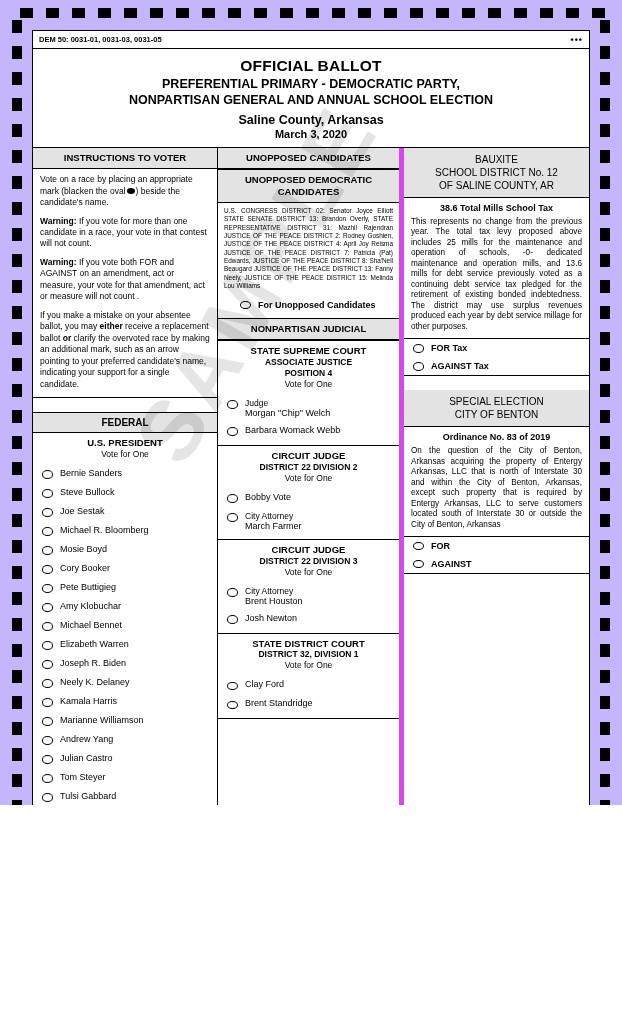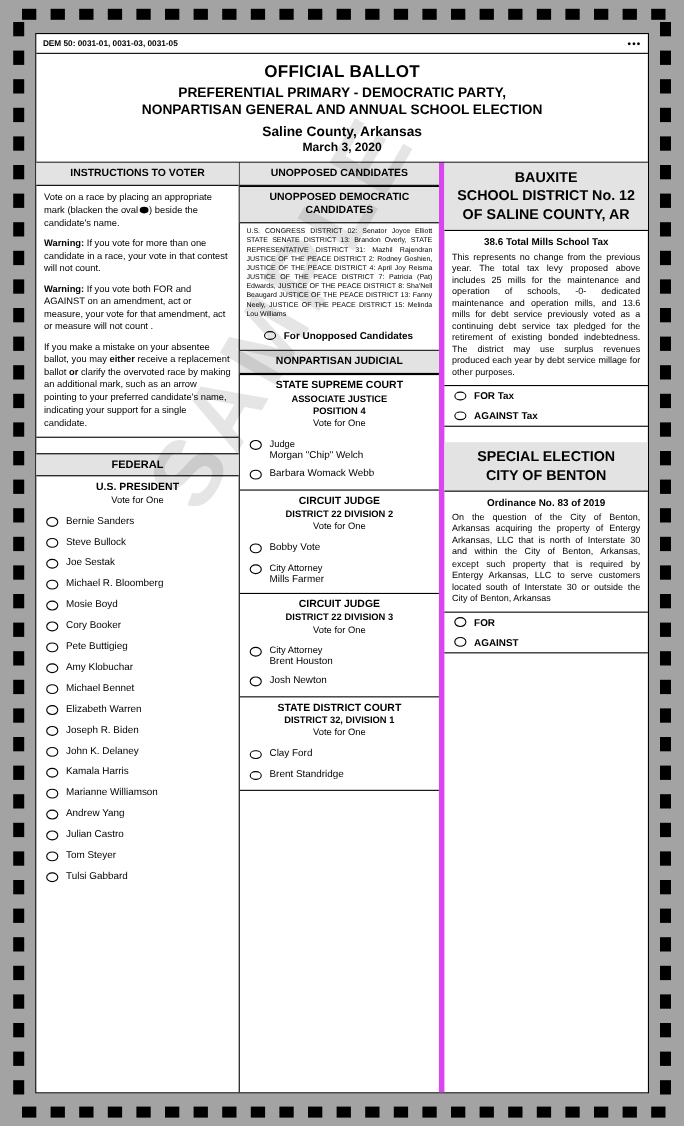--- a/index.html
+++ b/index.html
@@ -7,22 +7,22 @@
     padding: 0;
     background: #ffffff;
   }
   body {
     font-family: "Liberation Sans", sans-serif;
     color: #000;
   }
   .page {
     position: relative;
     width: 622px;
-    height: 1024px;
-    background: #a3a3a3;
+    height: 805px;
+    background: #c4b5fd;
     overflow: hidden;
     box-sizing: border-box;
   }
 
   
   .marks {
     position: absolute;
     inset: 0;
     pointer-events: none;
   }
@@ -195,22 +195,22 @@
     align-items: center;
     padding: 6px 6px 8px 22px;
     font-size: 9px;
     font-weight: bold;
   }
   .unopposed-vote .oval { margin-top: 0; }
 
   
   .measure-head {
     text-align: center;
-    font-size: 13px;
-    font-weight: bold;
+    font-size: 10px;
+    font-weight: normal;
     background: #e3e3e3;
     padding: 5px 4px;
     border-bottom: 1px solid #000;
     line-height: 1.3;
   }
   .measure-title {
     text-align: center;
     font-size: 9px;
     font-weight: bold;
     padding: 5px 6px 2px 6px;
@@ -481,21 +481,21 @@
               <div class="cand">
                 <span class="oval"></span>
                 <span class="cand-name">Elizabeth Warren</span>
               </div>
               <div class="cand">
                 <span class="oval"></span>
                 <span class="cand-name">Joseph R. Biden</span>
               </div>
               <div class="cand">
                 <span class="oval"></span>
-                <span class="cand-name">John K. Delaney</span>
+                <span class="cand-name">Neely K. Delaney</span>
               </div>
               <div class="cand">
                 <span class="oval"></span>
                 <span class="cand-name">Kamala Harris</span>
               </div>
               <div class="cand">
                 <span class="oval"></span>
                 <span class="cand-name">Marianne Williamson</span>
               </div>
               <div class="cand">
@@ -568,21 +568,21 @@
                 <div class="cand">
                   <span class="oval"></span>
                   <span class="cand-name">
                     <span class="pname">Bobby Vote</span>
                   </span>
                 </div>
                 <div class="cand">
                   <span class="oval"></span>
                   <span class="cand-name">
                     <span class="office">City Attorney</span>
-                    <span class="pname">Mills Farmer</span>
+                    <span class="pname">March Farmer</span>
                   </span>
                 </div>
               </div>
             </div>
             <div class="box">
               <div class="contest-title">CIRCUIT JUDGE</div>
               <div class="contest-sub">DISTRICT 22 DIVISION 3</div>
               <div class="vote-for">Vote for One</div>
               <div class="candidates">
                 <div class="cand">

